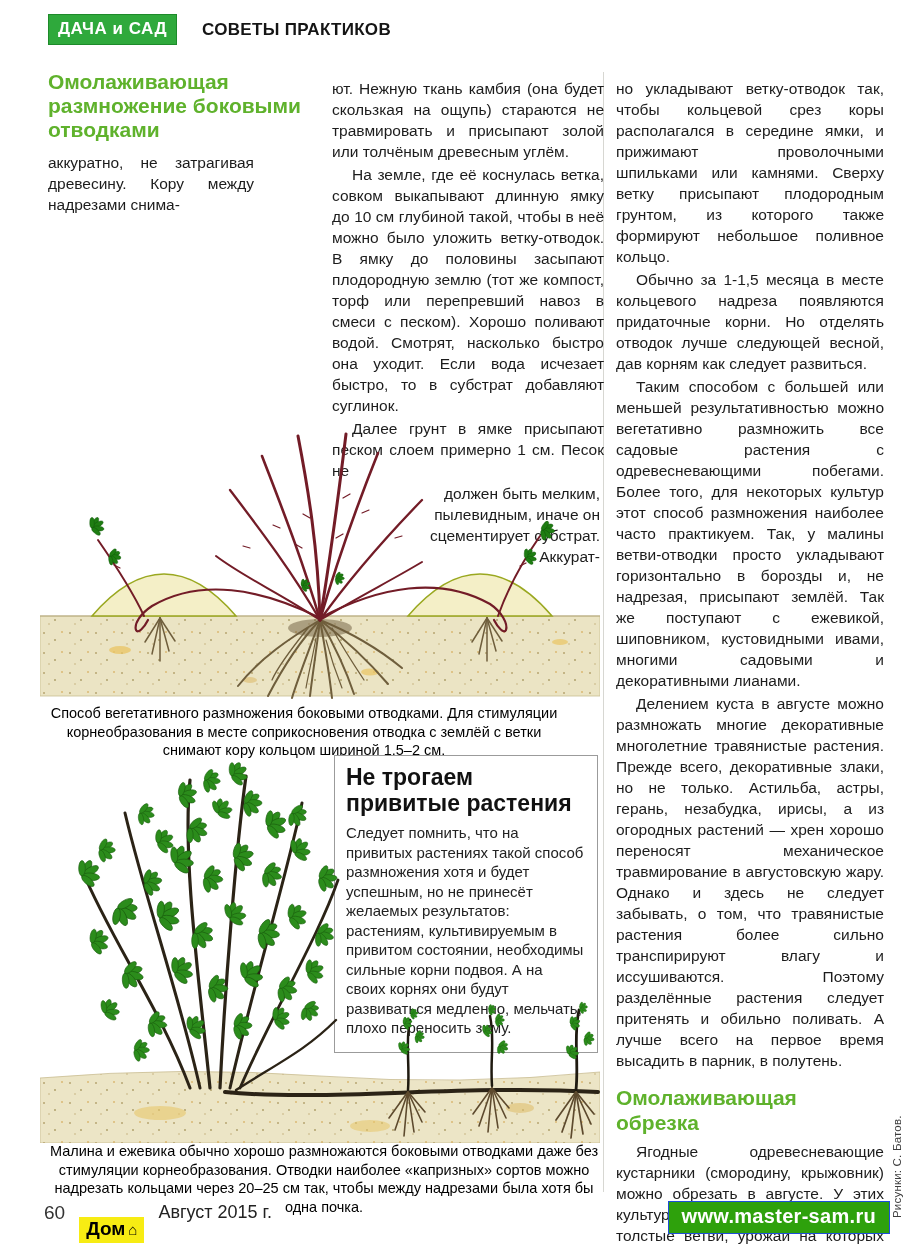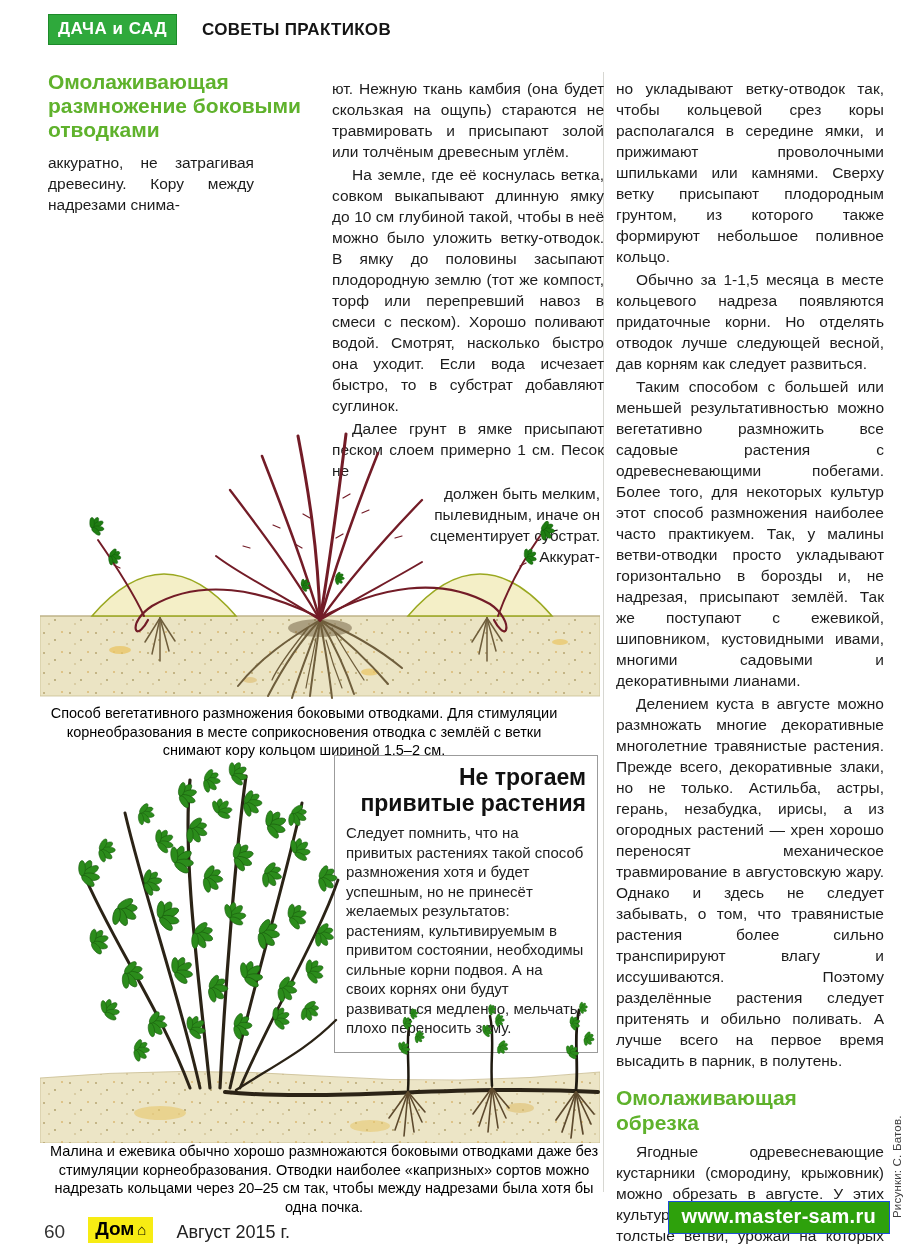--- a/index.html
+++ b/index.html
@@ -41,24 +41,24 @@
   .cap{
     position:absolute; font-size:14.5px; line-height:18.5px; color:#000000; text-align:center;
   }
   .cap1{left:48px; top:704px; width:512px;}
   .cap2{left:48px; top:1142px; width:552px;}
   
   .note{
     position:absolute; left:334px; top:755px; width:240px;
     border:1px solid #9b9b9b; background:#fff; padding:8px 11px 14px;
   }
-  .note h3{margin:0 0 7px; font-size:23px; line-height:26px; color:#111; text-align:right;}
+  .note h3{margin:0 0 7px; font-size:23px; line-height:26px; color:#111; text-align:left;}
   .note p{margin:0; font-size:15px; line-height:19.5px; text-align:left; color:#222;}
   
-  .ftr{position:absolute; left:44px; top:1202px; display:flex; align-items:flex-end; gap:23px;}
+  .ftr{position:absolute; left:44px; top:1202px; display:flex; align-items:flex-start; gap:14px;}
   .pgnum{font-size:19px; color:#333;}
   .logo{
     background:#f7ec13; color:#000; font-weight:800; font-size:19px;
     padding:1px 7px 3px; display:inline-flex; align-items:center; gap:3px;margin-top:15px;
   }
   .logo .house{font-size:15px; font-weight:bold;}
   .issue{font-size:18px; color:#222;}
   .urlbadge{
     position:absolute; right:20px; top:1201px;
     background:#2ea10c; border:1px solid #1d4ed8; color:#fff;

